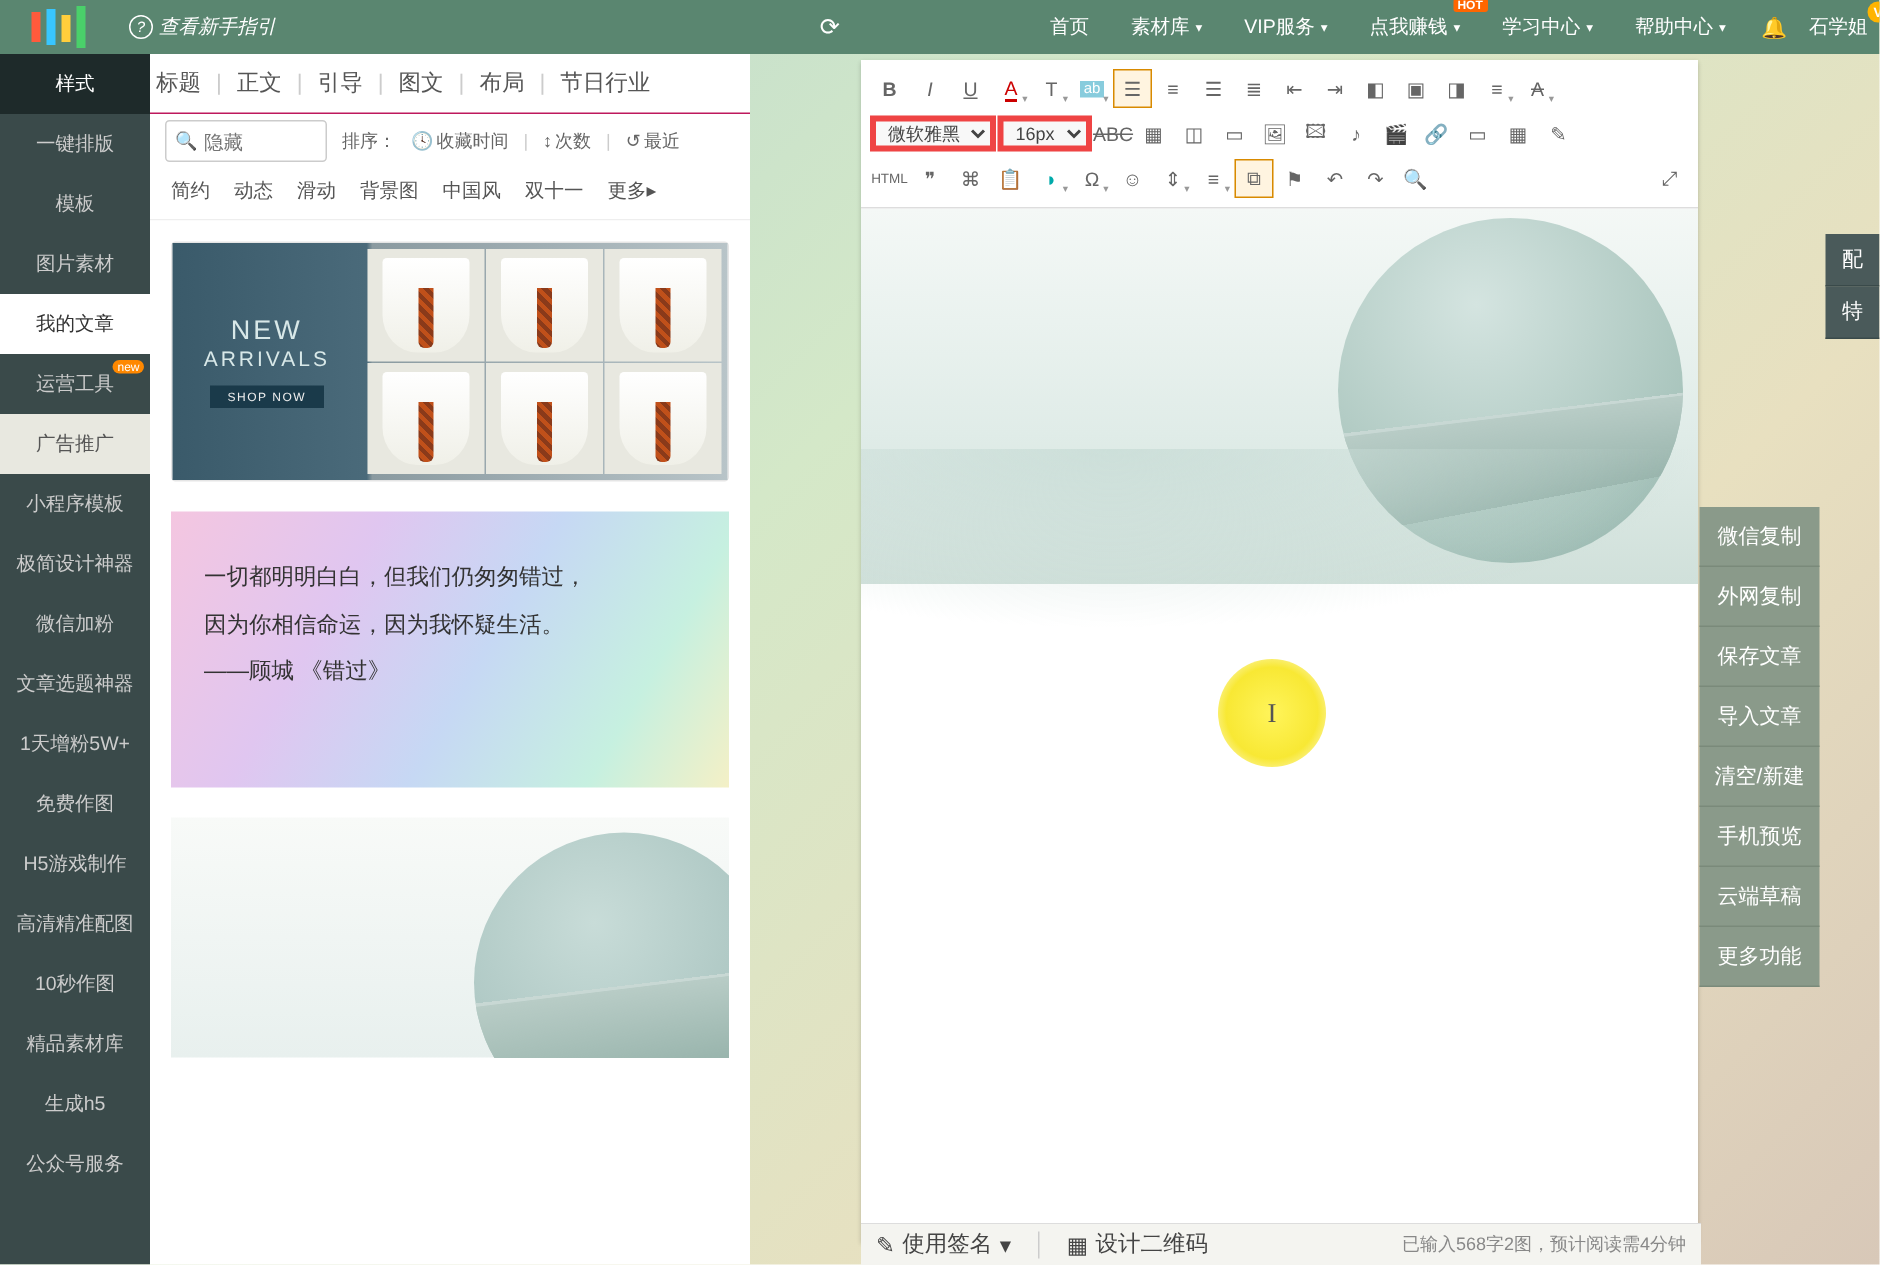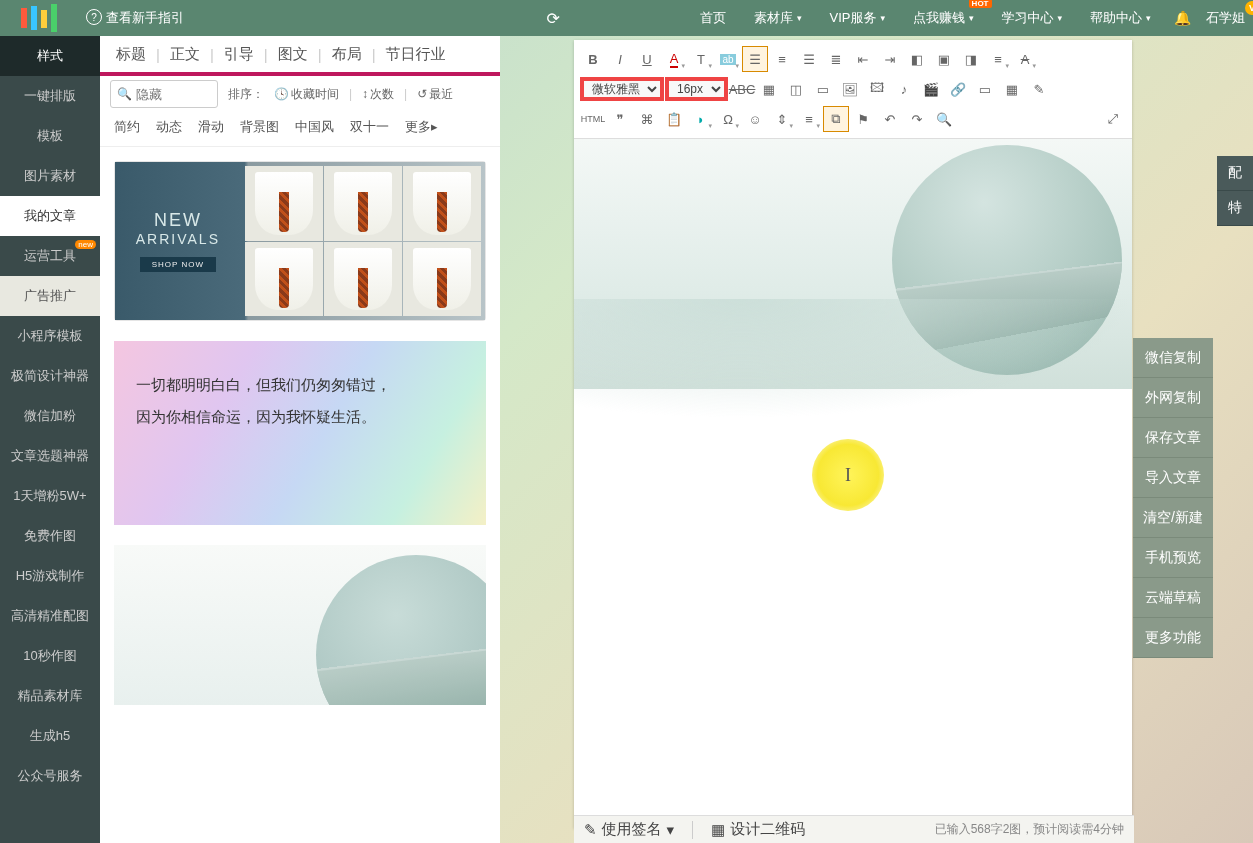--- a/index.html
+++ b/index.html
@@ -2,21 +2,21 @@
 <html><head>
 <meta charset="utf-8">
 <style>
 * { margin:0; padding:0; box-sizing:border-box; font-family:"Microsoft YaHei","微软雅黑",sans-serif; }
 body { width:1253px; height:843px; overflow:hidden; background:linear-gradient(135deg,#b8d8d0 0%,#d4e8c8 40%,#e8e0c0 70%,#d8c8b8 100%); position:relative; }
 
 
 .topbar { height:36px; background:#5a8670; display:flex; align-items:center; color:#fff; font-size:13px; padding:0 8px; }
 .logo { width:70px; height:32px; display:flex; align-items:center; justify-content:center; }
 .logo-svg { width:48px; height:28px; }
-.guide { margin-left:8px; display:flex; align-items:flex-start; gap:4px; cursor:pointer; }
+.guide { margin-left:8px; display:flex; align-items:center; gap:4px; cursor:pointer;font-style:italic; }
 .guide::before { content:"?"; display:inline-flex; width:14px; height:14px; border:1px solid #fff; border-radius:50%; align-items:center; justify-content:center; font-size:10px; }
 .refresh { margin-left:auto; margin-right:140px; font-size:16px; cursor:pointer; }
 .topnav { display:flex; gap:28px; align-items:center; }
 .topnav-item { cursor:pointer; position:relative; display:flex; align-items:center; gap:2px; }
 .caret::after { content:"▾"; font-size:9px; margin-left:2px; }
 .badge-hot { position:absolute; top:-10px; right:-18px; font-size:8px; background:#ff6600; color:#fff; padding:0 3px; border-radius:2px; font-weight:bold; }
 .user { margin-left:24px; display:flex; align-items:center; gap:14px; }
 .bell { font-size:14px; }
 .user-name { position:relative; }
 .vbadge { position:absolute; top:-8px; right:-14px; width:14px; height:14px; border-radius:50%; background:#ffb400; color:#fff; font-size:9px; display:flex; align-items:center; justify-content:center; font-weight:bold; }
@@ -24,21 +24,21 @@
 
 .sidebar { position:absolute; left:0; top:36px; width:100px; height:807px; background:#3a4a4a; display:flex; flex-direction:column; }
 .side-item { height:40px; display:flex; align-items:center; justify-content:center; color:#ccc; font-size:13px; cursor:pointer; position:relative; }
 .side-item.dark { background:#1e2a2a; color:#fff; }
 .side-item.active { background:#fff; color:#333; }
 .side-item.light { background:#e8e8e0; color:#555; }
 .badge-new { position:absolute; top:4px; right:4px; font-size:8px; background:#ff8800; color:#fff; padding:0 3px; border-radius:6px; }
 
 
 .panel { position:absolute; left:100px; top:36px; width:400px; height:807px; background:#fff; display:flex; flex-direction:column; }
-.panel-tabs { display:flex; align-items:center; height:40px; border-bottom:4px solid #be185d; padding:0 12px; gap:6px; color:#555; font-size:15px; }
+.panel-tabs { display:flex; align-items:center; height:40px; border-bottom:1px solid #be185d; padding:0 0; gap:6px; color:#555; font-size:15px; }
 .ptab { cursor:pointer; padding:0 4px; }
 .sep { color:#ccc; }
 .panel-search { display:flex; align-items:center; height:36px; padding:4px 10px; gap:10px; font-size:12px; color:#666; }
 .searchbox { display:flex; align-items:center; border:1px solid #ccc; border-radius:3px; height:28px; width:108px; padding:0 6px; gap:4px; }
 .searchbox input { border:none; outline:none; width:70px; font-size:13px; color:#888; }
 .sort-lab { font-size:12px; }
 .sort-opt { cursor:pointer; font-size:12px; display:flex; align-items:center; gap:2px; }
 .panel-cats { display:flex; gap:16px; padding:6px 14px 10px; font-size:13px; color:#555; border-bottom:1px solid #eee; }
 .cat { cursor:pointer; }
 .panel-body { flex:1; overflow:auto; padding:14px; background:#fff; display:flex; flex-direction:column; gap:20px; }
@@ -199,20 +199,21 @@
             <div class="shirt"></div>
           <div class="shirt"></div>
             <div class="shirt"></div>
             <div class="shirt"></div>
         </div>
       </div>
     </div>
     <div class="quote-card">
       <div>一切都明明白白，但我们仍匆匆错过，</div>
       <div>因为你相信命运，因为我怀疑生活。</div>
+      <div>——顾城 《错过》</div>
     </div>
     <div class="bridge-card">
       <div class="circle">
           <div class="bridge-rail"></div>
         </div>
     </div>
   </div>
 </div>
 
 <div class="editor">

